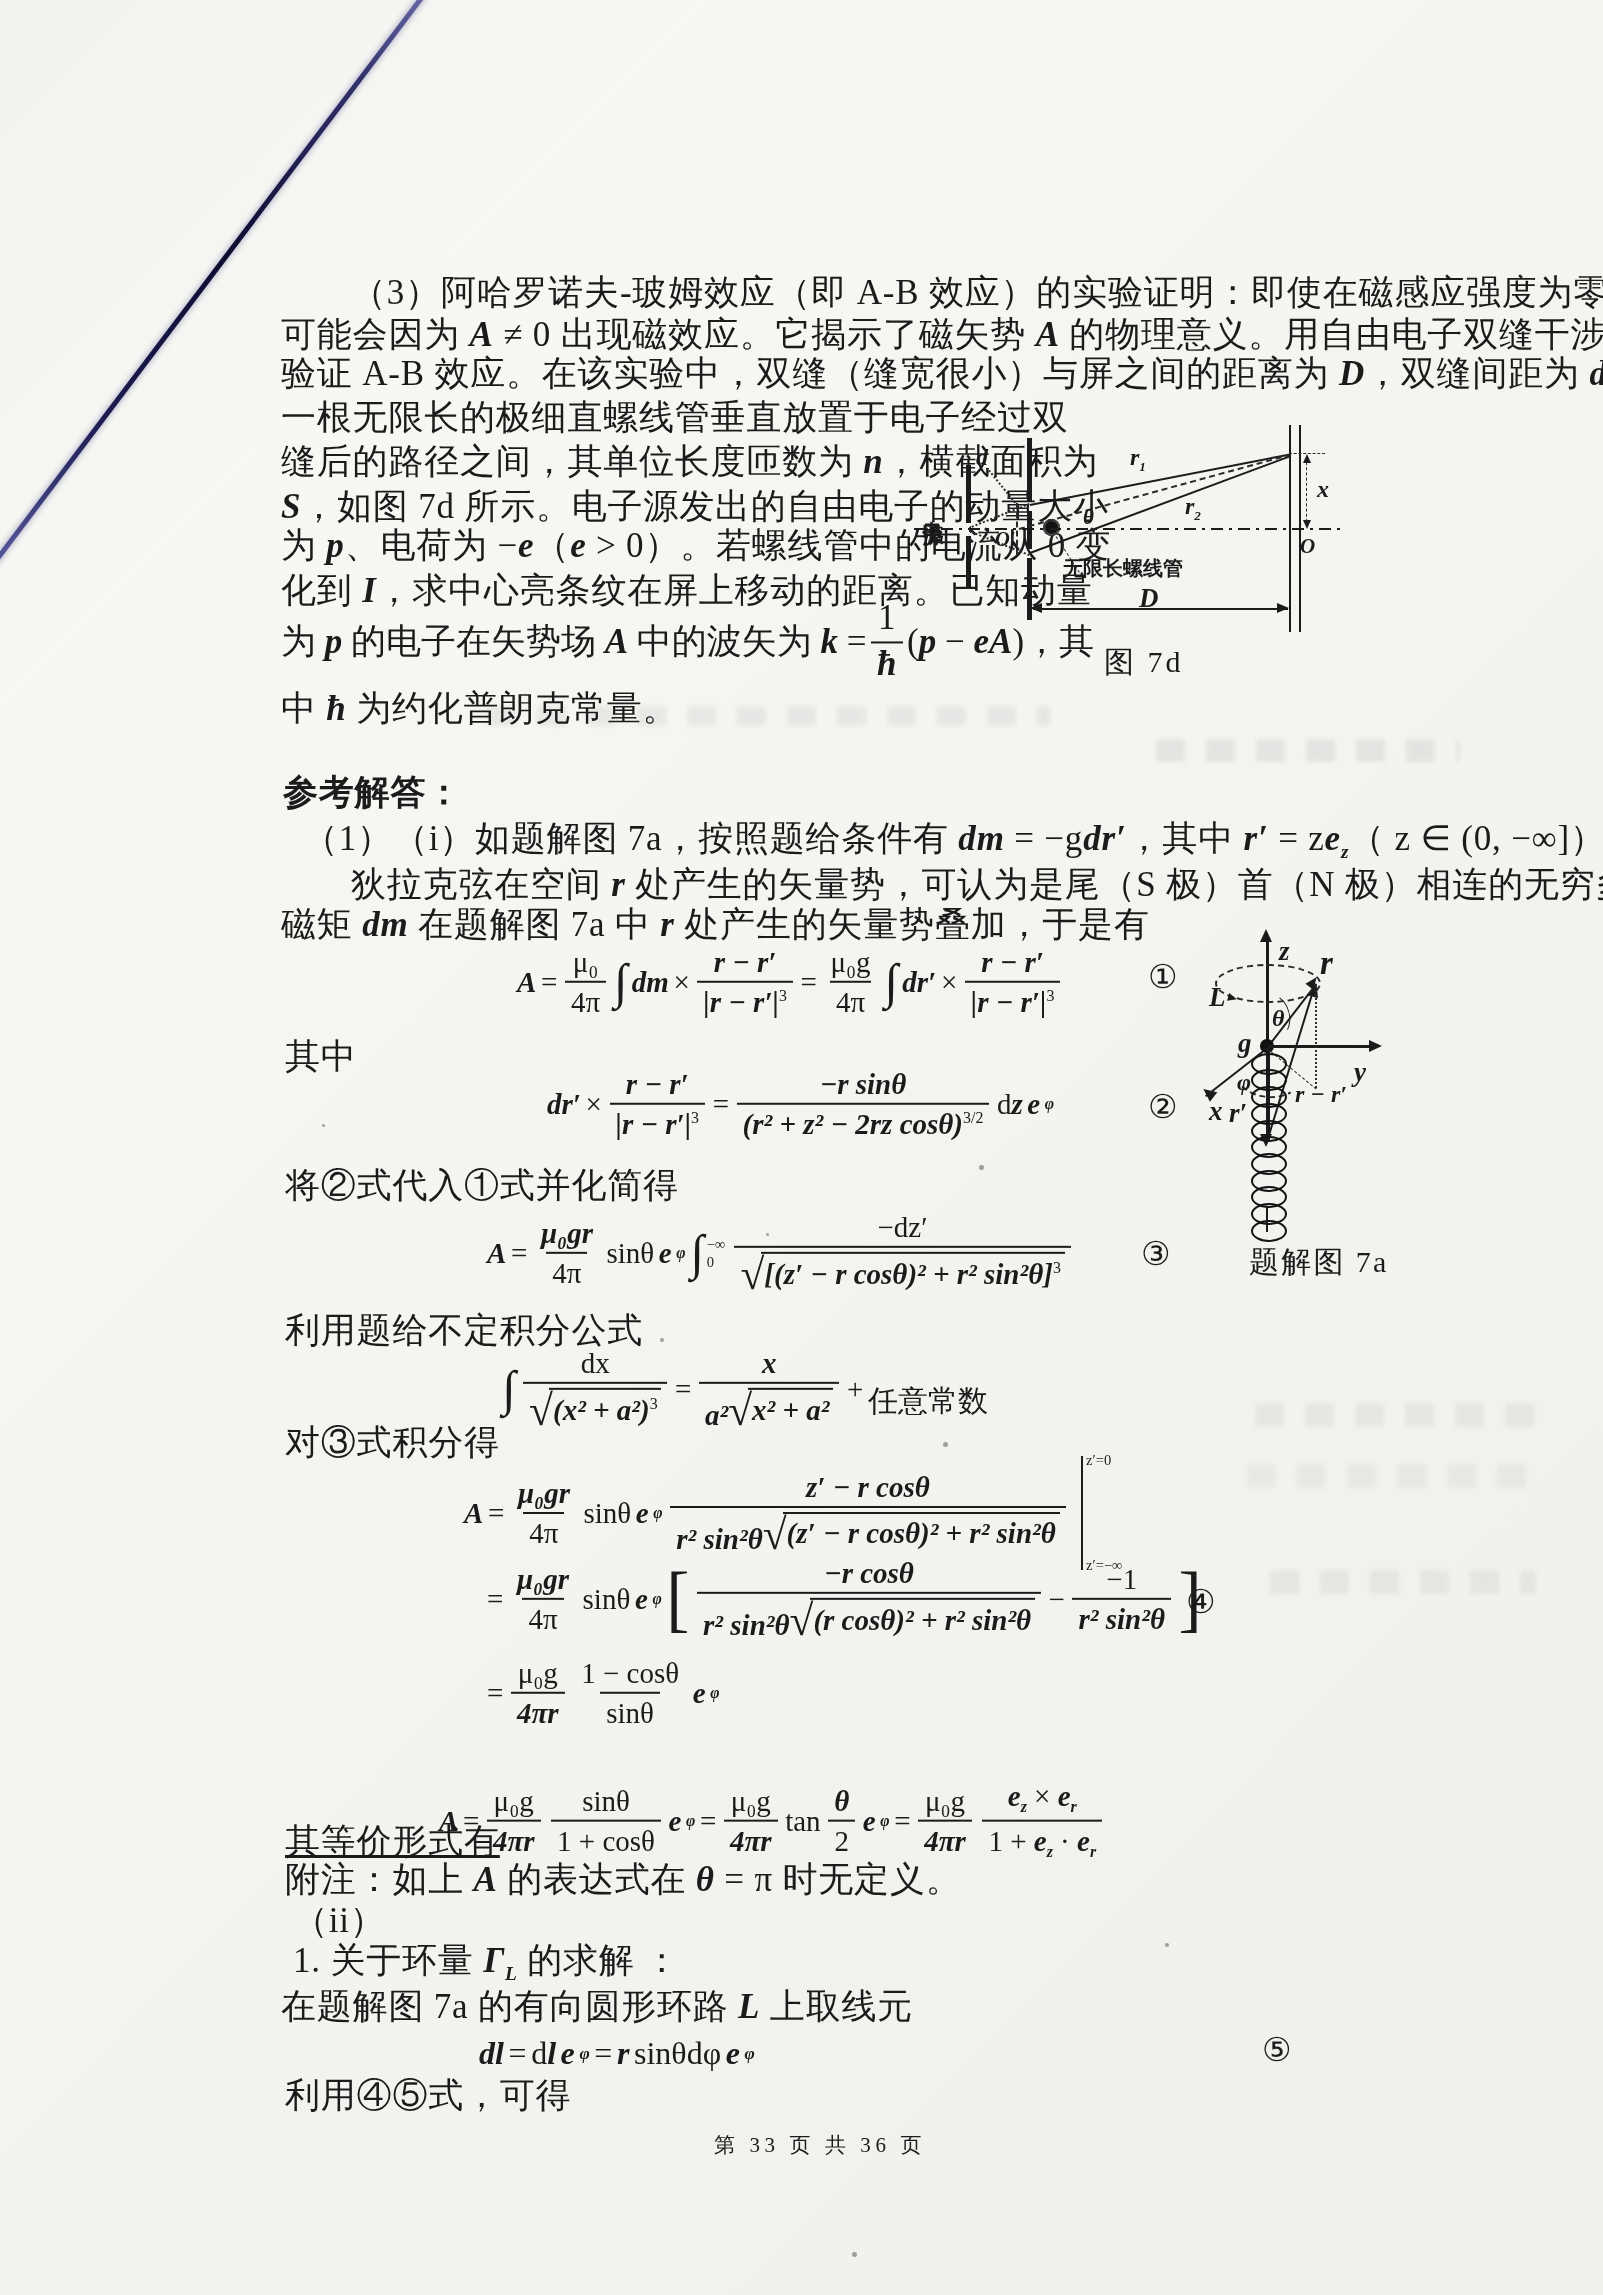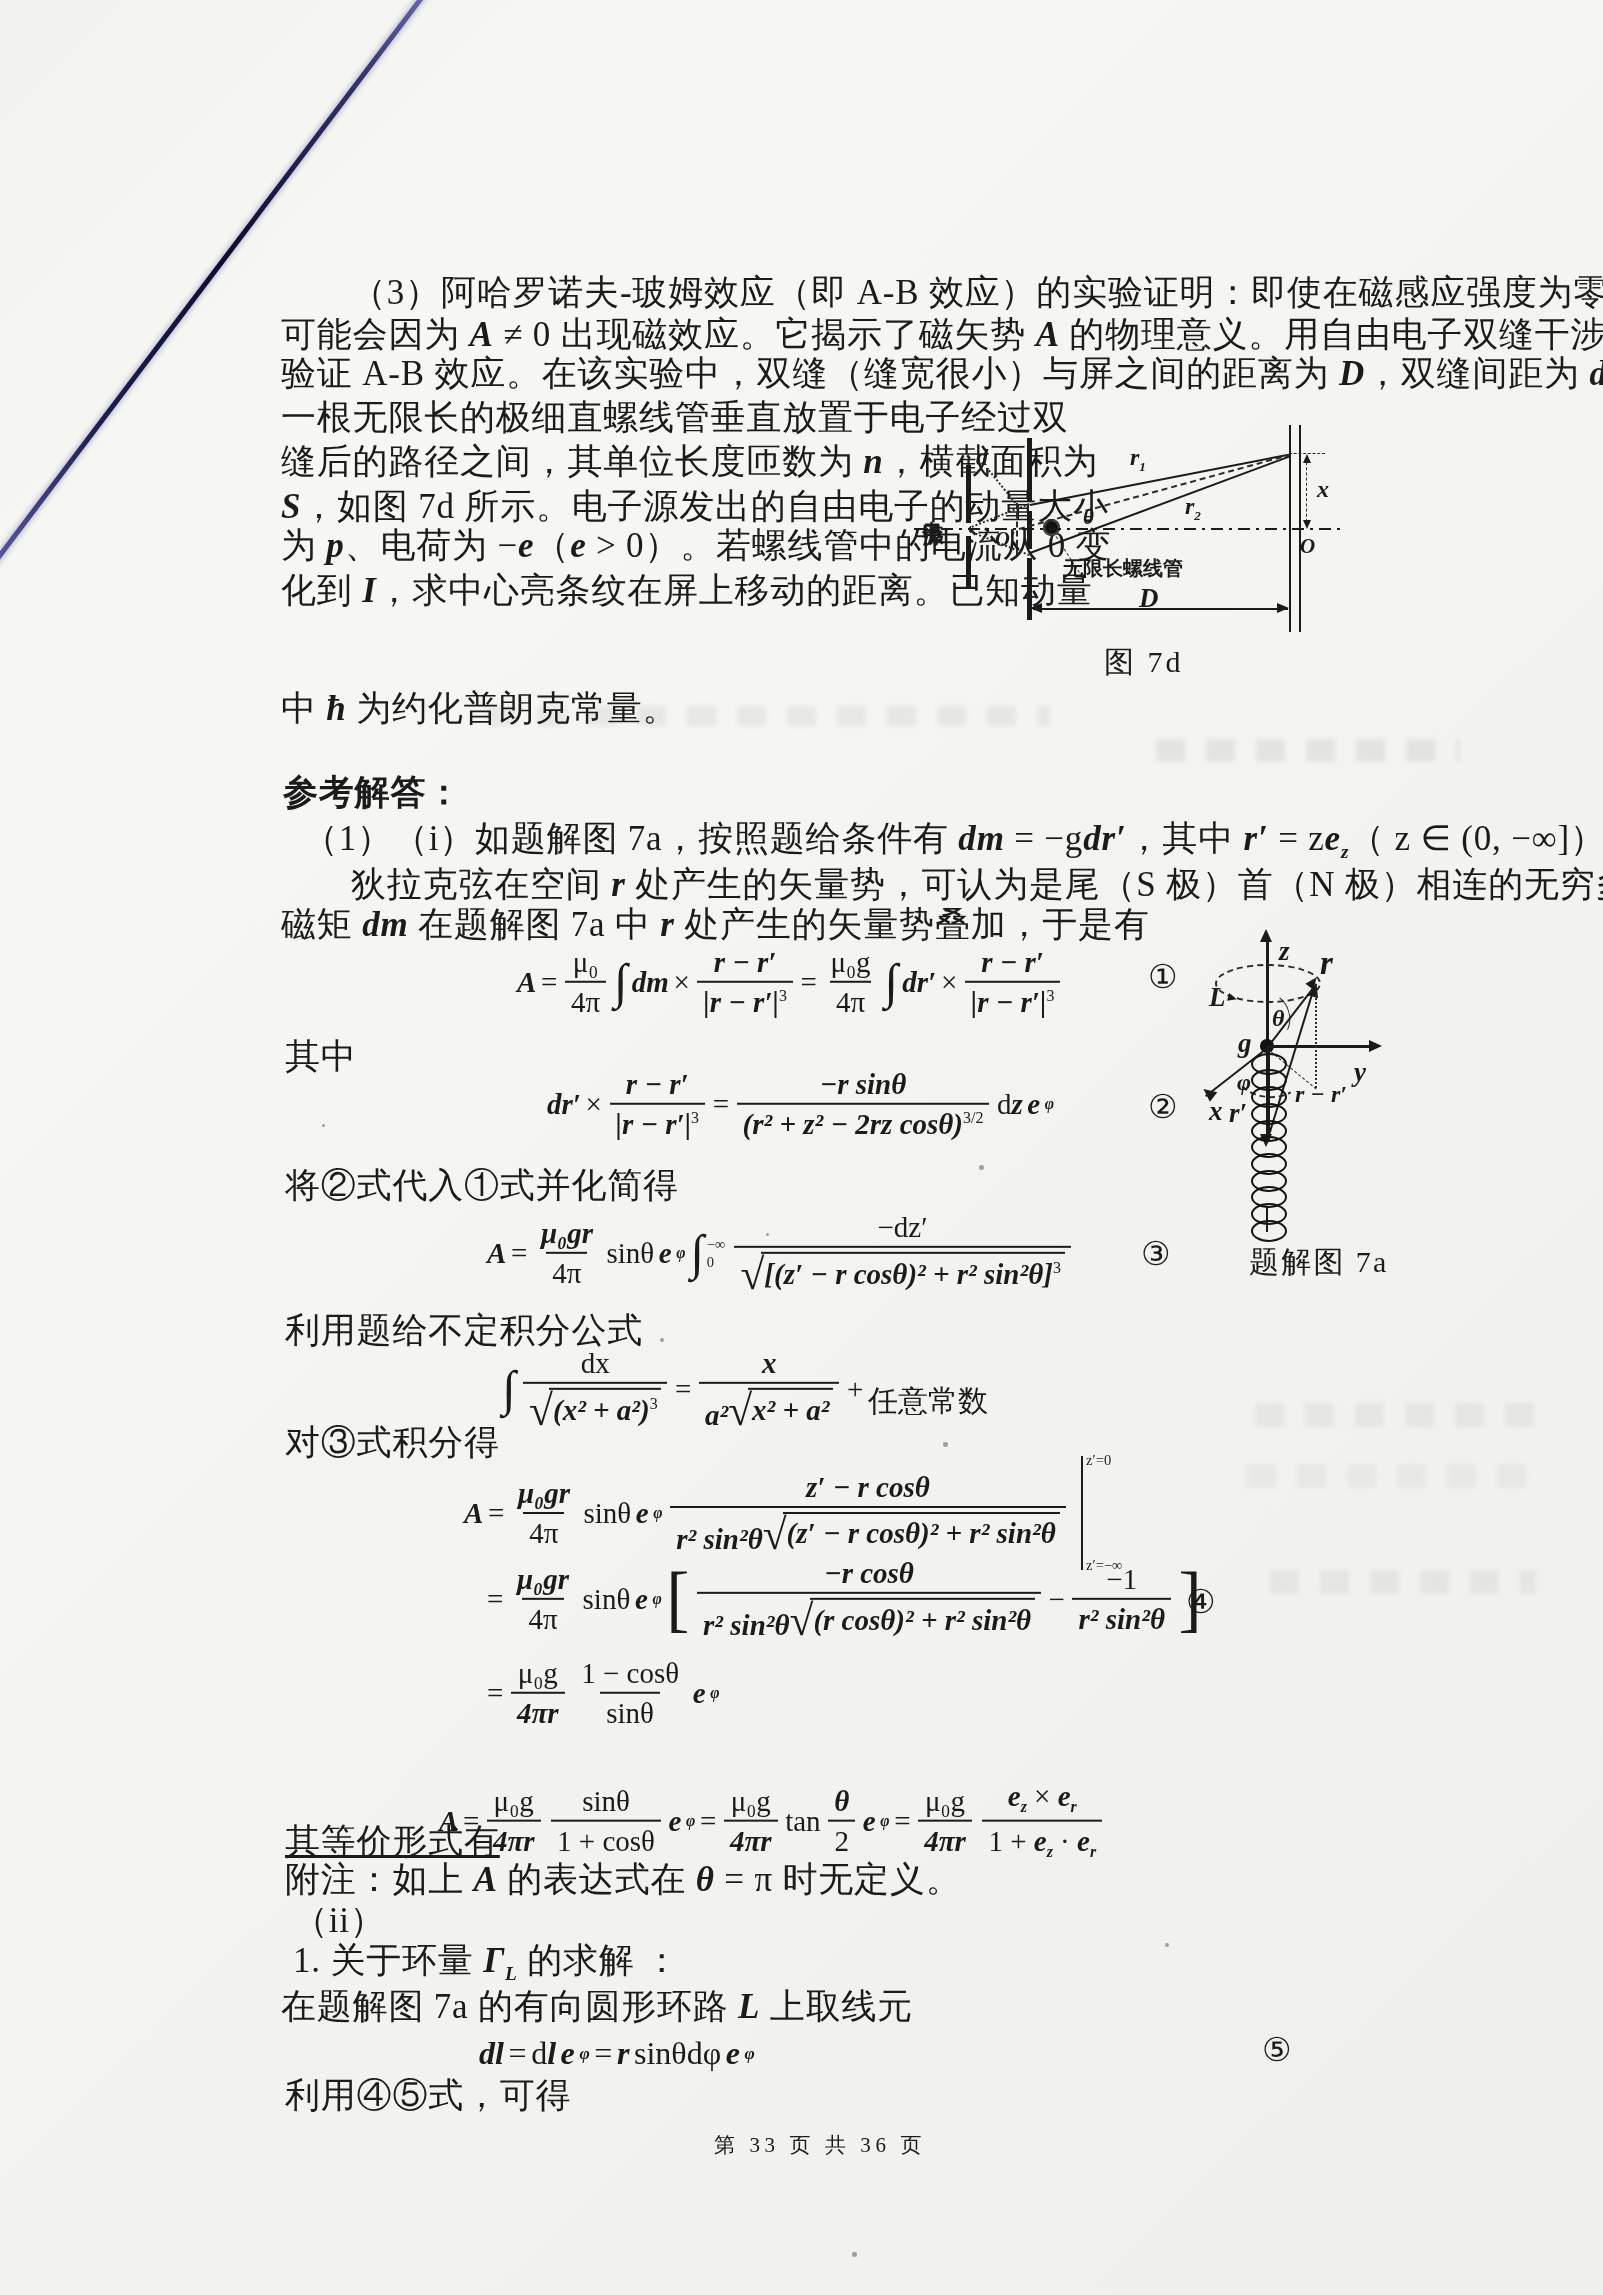--- a/index.html
+++ b/index.html
@@ -73,20 +73,28 @@
 
   <div class="cl" style="left:351px;top:293px;">（3）阿哈罗诺夫-玻姆效应（即 A-B 效应）的实验证明：即使在磁感应强度为零的区域，也</div>
   <div class="cl" style="left:281px;top:335px;">可能会因为 <span class="v">A</span> ≠ 0 出现磁效应。它揭示了磁矢势 <span class="v">A</span> 的物理意义。用自由电子双缝干涉实验可</div>
   <div class="cl" style="left:281px;top:374px;">验证 A-B 效应。在该实验中，双缝（缝宽很小）与屏之间的距离为 <span class="v">D</span>，双缝间距为 <span class="v">d</span>（ ≪ ）；</div>
   <div class="cl" style="left:281px;top:418px;">一根无限长的极细直螺线管垂直放置于电子经过双</div>
   <div class="cl" style="left:281px;top:462px;">缝后的路径之间，其单位长度匝数为 <span class="v">n</span>，横截面积为</div>
   <div class="cl" style="left:281px;top:507px;"><span class="v">S</span>，如图 7d 所示。电子源发出的自由电子的动量大小</div>
   <div class="cl" style="left:281px;top:546px;">为 <span class="v">p</span>、电荷为 −<span class="v">e</span>（<span class="v">e</span> &gt; 0）。若螺线管中的电流从 0 变</div>
   <div class="cl" style="left:281px;top:591px;">化到 <span class="v">I</span>，求中心亮条纹在屏上移动的距离。已知动量</div>
 
+  <div class="eqrow" style="left:281px;top:642px;font-size:35px;gap:1.5px;">
+    <span>为 <span class="v">p</span> 的电子在矢势场 <span class="v">A</span> 中的波矢为 <span class="v">k</span> = </span>
+    <span class="fr">
+      <span class="nm">1</span>
+      <span class="dn v">ħ</span>
+    </span>
+    <span>(<span class="v">p</span> − <span class="v">e</span><span class="v">A</span>)，其</span>
+  </div>
   <div class="cl" style="left:281px;top:709px;">中 <span class="v">ħ</span> 为约化普朗克常量。</div>
 
   <div class="fig" style="left:905px;top:414px;width:616px;height:278px;">
     <div class="flabel" style="left:13.7px;top:90px;writing-mode:vertical-rl;text-orientation:upright;font-size:20.5px;font-weight:bold;letter-spacing:3px;">电子源</div>
 
     <div class="vln" style="left:61px;top:51px;height:58px;width:4.6px;"></div>
     <div class="vln" style="left:61px;top:122px;height:53px;width:4.6px;"></div>
 
     <div class="vln" style="left:122px;top:23.6px;height:64px;width:4.6px;"></div>
     <div class="vln" style="left:122px;top:97px;height:38px;width:4.6px;"></div>

